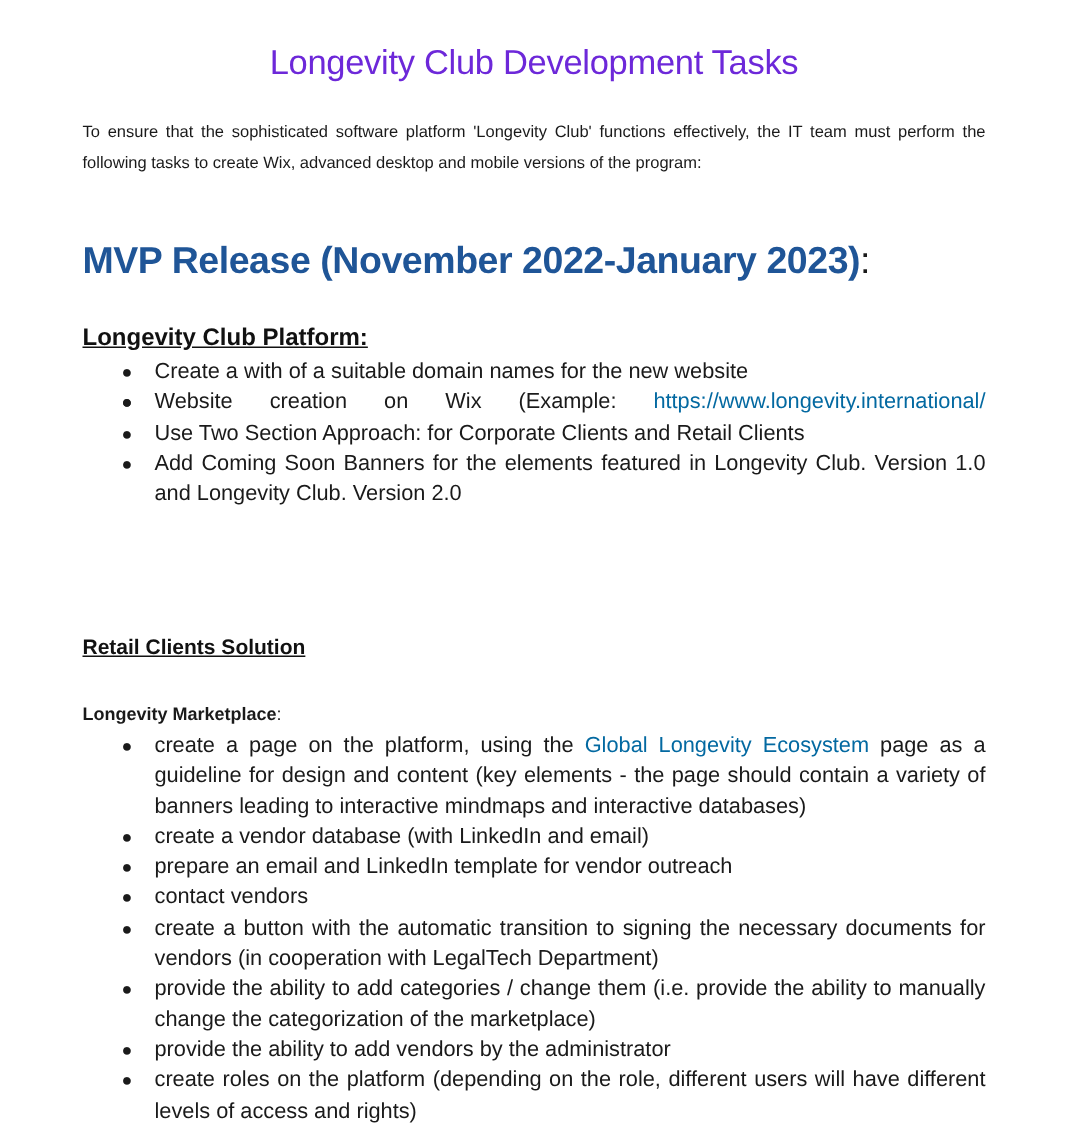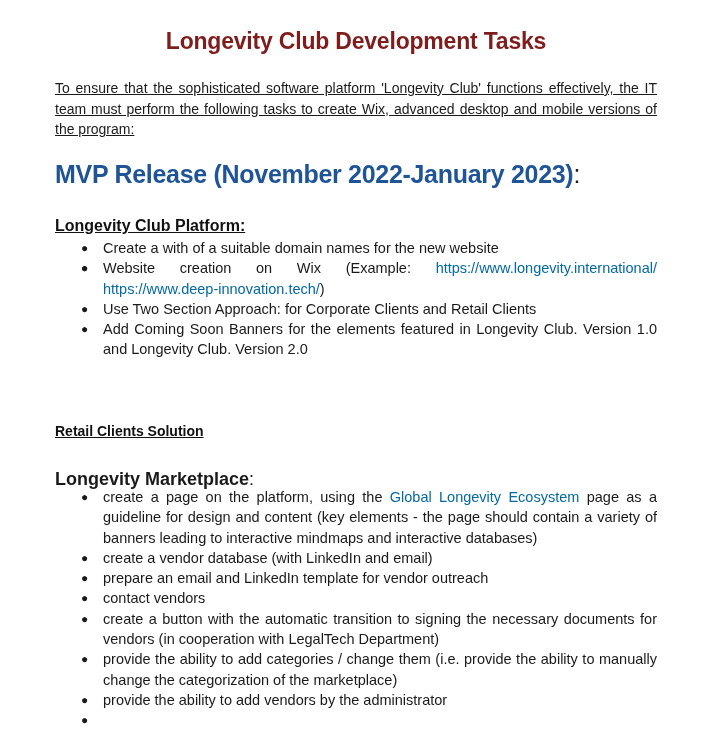--- a/index.html
+++ b/index.html
@@ -1,29 +1,29 @@
 <!DOCTYPE html>
 <html><head>
 <meta charset="utf-8">
 <style>
   html, body { margin: 0; padding: 0; background: #ffffff; }
   body { width: 721px; height: 750px; overflow: hidden; position: relative;
          font-family: "Liberation Sans", sans-serif; color: #1a1a1a; }
   .page { position: absolute; left: 55px; top: 0; width: 602px; }
   .title { position: absolute; left: 0; top: 28px; width: 602px; text-align: center;
-           color: #7f1d1d; font-weight: bold; font-size: 23px; letter-spacing: -0.2px; }
-  .intro { position: absolute; left: 0; top: 78px; width: 602px; font-size: 14px;
-           line-height: 20.5px; text-align: justify; text-align-last: left; text-decoration: underline; }
+           color: #6d28d9; font-weight: normal; font-size: 23px; letter-spacing: -0.2px; }
+  .intro { position: absolute; left: 0; top: 78px; width: 602px; font-size: 11px;
+           line-height: 20.5px; text-align: justify; text-align-last: left; }
   .h1 { position: absolute; left: 0; top: 160px; font-size: 25px; font-weight: bold;
         color: #1f5597; letter-spacing: -0.3px; }
   .h1 .colon { color: #1a1a1a; font-weight: normal; }
   .h2 { position: absolute; left: 0; font-weight: bold; text-decoration: underline; color: #111; text-align: right; }
   .h2.a { top: 217px; font-size: 16px; }
   .h2.b { top: 423px; font-size: 14px; }
-  .h3 { position: absolute; left: 0; top: 469px; font-size: 18px; font-weight: bold; }
+  .h3 { position: absolute; left: 0; top: 469px; font-size: 12px; font-weight: bold; }
   .h3 .colon { font-weight: normal; }
   ul { position: absolute; left: 0; margin: 0; padding: 0; list-style: none; width: 602px; }
   ul.l1 { top: 238px; }
   ul.l2 { top: 487px; }
   li { position: relative; padding-left: 48px; font-size: 14.5px; line-height: 20.3px;
        text-align: justify; text-align-last: left; }
   li .bullet { position: absolute; left: 26px; top: 0; font-size: 12px; }
   a { color: #0369a1; }
 </style>
 </head>
@@ -33,31 +33,30 @@
   <div class="title">Longevity Club Development Tasks</div>
   <div class="intro">To ensure that the sophisticated software platform 'Longevity Club' functions effectively, the IT team must perform the following tasks to create Wix, advanced desktop and mobile versions of the program:</div>
 
   <div class="h1"><span>MVP Release (November 2022-January 2023)</span><span class="colon">:</span></div>
 
   <div class="h2 a">Longevity Club Platform:</div>
   <ul class="l1">
     <li><span class="bullet">●</span><span>Create a with of a suitable domain names for the new website</span></li>
     <li><span class="bullet">●</span></li>
     <li style="text-align-last:justify"><span class="bullet">●</span><span>Website creation on Wix (Example: </span><a>https://www.longevity.international/</a></li>
-    <li style="margin-top:-0px"><a>https://www.deep-innovation.tech/</a><span>)</span></li>
     <li><span class="bullet">●</span><span>Use Two Section Approach: for Corporate Clients and Retail Clients</span></li>
     <li><span class="bullet">●</span><span>Add Coming Soon Banners for the elements featured in Longevity Club. Version 1.0 and Longevity Club. Version 2.0</span></li>
   </ul>
 
   <div class="h2 b">Retail Clients Solution</div>
   <div class="h3"><span>Longevity Marketplace</span><span class="colon">:</span></div>
 
   <ul class="l2">
     <li><span class="bullet">●</span><span>create a page on the platform, using the </span><a>Global Longevity Ecosystem</a><span> page as a guideline for design and content (key elements - the page should contain a variety of banners leading to interactive mindmaps and interactive databases)</span></li>
     <li><span class="bullet">●</span><span>create a vendor database (with LinkedIn and email)</span></li>
     <li><span class="bullet">●</span><span>prepare an email and LinkedIn template for vendor outreach</span></li>
     <li><span class="bullet">●</span><span>contact vendors</span></li>
     <li><span class="bullet">●</span><span>create a button with the automatic transition to signing the necessary documents for vendors (in cooperation with LegalTech Department)</span></li>
     <li><span class="bullet">●</span><span>provide the ability to add categories / change them (i.e. provide the ability to manually change the categorization of the marketplace)</span></li>
     <li><span class="bullet">●</span><span>provide the ability to add vendors by the administrator</span></li>
-    <li><span class="bullet">●</span></li>
+    <li><span class="bullet">●</span><span>create roles on the platform (depending on the role, different users will have different levels of access and rights)</span></li>
   </ul>
 </div>
 
 </body></html>

